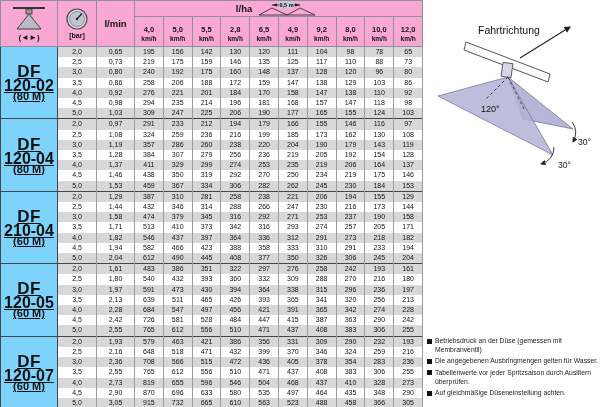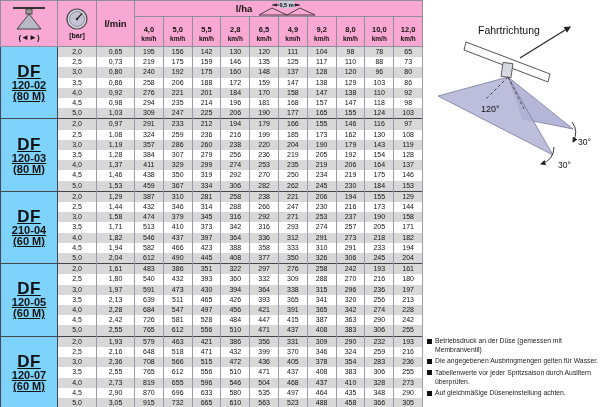--- a/index.html
+++ b/index.html
@@ -30,21 +30,21 @@
   .bar-label { font-weight:bold; font-size:7px; line-height:8px; }
   tbody td {
     font-size:7px; text-align:center; height:10.2px; line-height:10.2px;
     border-left:1px solid #9a9aaa; border-right:1px solid #9a9aaa;
     background:#ffffff; overflow:hidden; white-space:nowrap;
   }
   tr.shade td { background:#d8d8d8; }
   td.noz, tr.shade td.noz { background:#7dd3fc; border:1.5px solid #45454f; vertical-align:middle;text-decoration:underline; }
   tr.block-start td { border-top:1.5px solid #45454f; }
   .n1 { font-size:17px; font-weight:bold; line-height:16px; letter-spacing:0.5px; text-align:center; }
-  .n2 { font-size:11px; font-weight:bold; line-height:11px; text-align:center; }
+  .n2 { font-size:16px; font-weight:bold; line-height:11px; text-align:center; }
   .n3 { font-size:11px; font-weight:bold; line-height:10px; text-align:center; }
   
   .diagram { position:absolute; left:420px; top:16px; width:180px; height:332px; }
   .diagram svg { display:block; }
   .diagram text { font-family:"Liberation Sans", sans-serif; fill:#111; }
   
   .notes { position:absolute; left:427px; top:337px; width:172px; }
   .note { display:flex; gap:3px; margin-bottom:2.5px; font-size:6.8px; line-height:1.32; color:#222; }
   .note .b { width:5px; height:5px; background:#111; flex:0 0 5px; margin-top:1.5px; }
 </style>
@@ -249,21 +249,21 @@
           <td>190</td>
           <td>177</td>
           <td>165</td>
           <td>155</td>
           <td>124</td>
           <td>103</td>
         </tr>
         <tr class="shade block-start">
           <td class="noz" rowspan="7">
             <div class="n1">DF</div>
-            <div class="n2">120-03</div>
+            <div class="n2">120-04</div>
             <div class="n3">(80 M)</div>
           </td>
           <td>2,0</td>
           <td>0,97</td>
           <td>291</td>
           <td>233</td>
           <td>212</td>
           <td>194</td>
           <td>179</td>
           <td>166</td>

